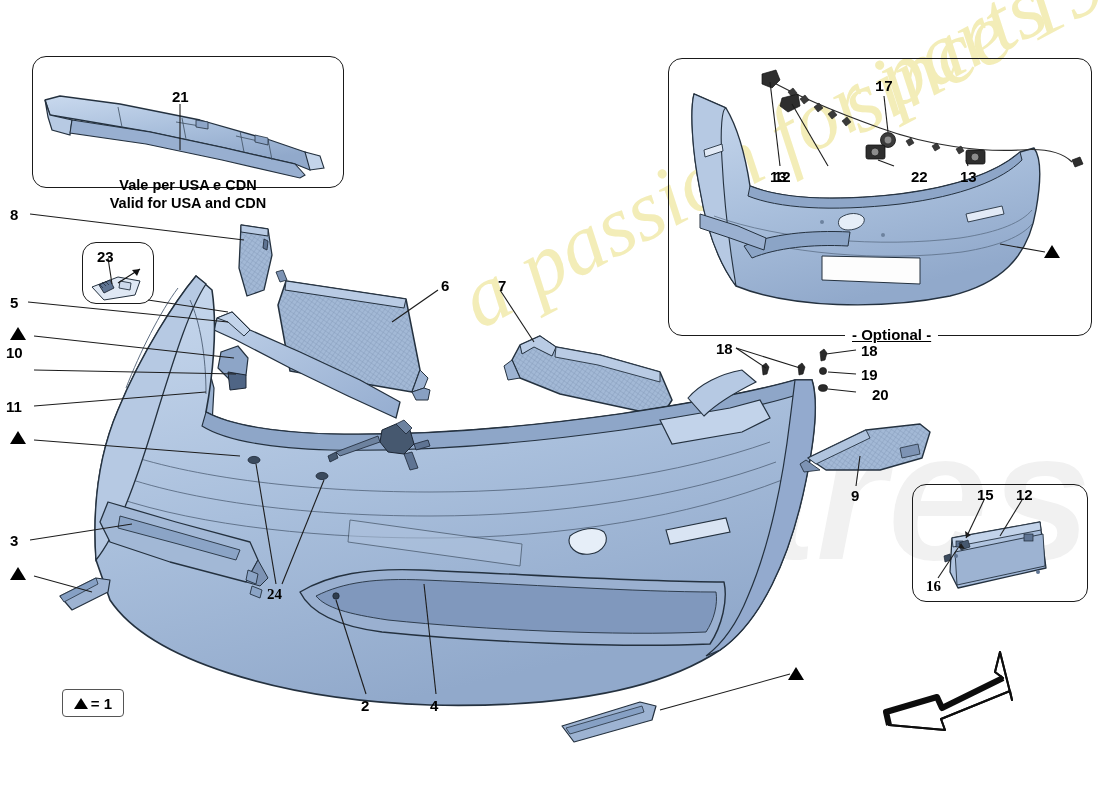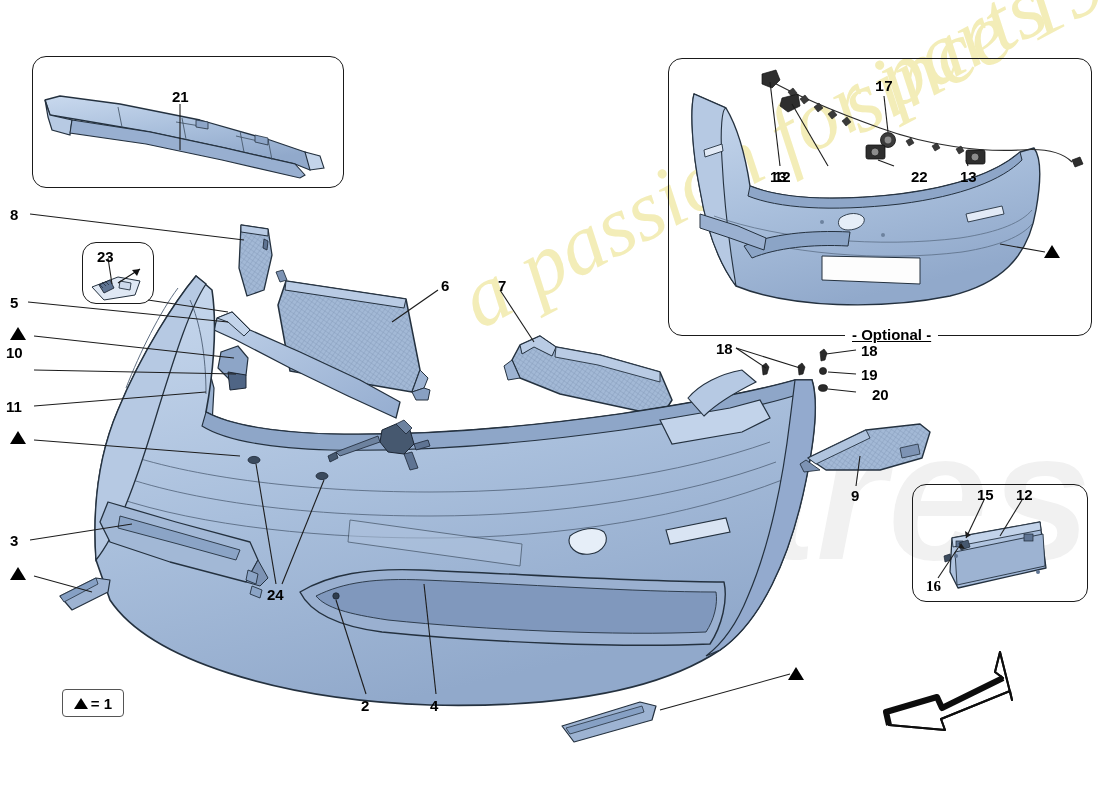--- a/index.html
+++ b/index.html
@@ -450,20 +450,24 @@
       <path d="M938 578 L 958 548"></path>
     </g>
 
     <g fill="#1c1c1c">
       <path d="M966 538 l-1 -7 l6 4 z"></path>
       <path d="M958 548 l7 1 l-4 -6 z"></path>
     </g>
   </svg>
 
   <div class="inset-box" id="inset-usa" style="left:32px; top:56px; width:312px; height:132px;"></div>
+  <div class="inset-caption" style="left:32px; top:176px; width:312px;">
+    <div>Vale per USA e CDN</div>
+    <div>Valid for USA and CDN</div>
+  </div>
 
   <div class="inset-box" id="inset-clip23" style="left:82px; top:242px; width:72px; height:62px;"></div>
 
   <div class="inset-box" id="inset-optional" style="left:668px; top:58px; width:424px; height:278px;"></div>
   <div class="optional-label" style="left:845px; top:326px;">- Optional -</div>
 
   <div class="inset-box" id="inset-plate" style="left:912px; top:484px; width:176px; height:118px;"></div>
 
   <div id="legend-box" style="left:62px; top:689px; width:62px; height:28px;">
     <span class="ltri"></span>
@@ -480,21 +484,21 @@
   <div class="callout-num" style="left:97px; top:249px;">23</div>
 
   <div class="callout-num" style="left:10px;  top:207px;">8</div>
   <div class="callout-num" style="left:10px;  top:295px;">5</div>
   <div class="callout-num" style="left:6px;   top:345px;">10</div>
   <div class="callout-num" style="left:6px;   top:399px;">11</div>
   <div class="callout-num" style="left:10px;  top:533px;">3</div>
 
   <div class="callout-num" style="left:441px; top:278px;">6</div>
   <div class="callout-num" style="left:498px; top:278px;">7</div>
-  <div class="callout-num" style="left:267px; top:587px;">24</div>
+  <div class="callout-num" style="left:267px; top:587px;font-family:Liberation Serif, serif;">24</div>
   <div class="callout-num" style="left:361px; top:698px;">2</div>
   <div class="callout-num" style="left:430px; top:698px;">4</div>
   <div class="callout-num" style="left:851px; top:488px;">9</div>
 
   <div class="callout-num" style="left:716px; top:341px;">18</div>
   <div class="callout-num" style="left:861px; top:343px;">18</div>
   <div class="callout-num" style="left:861px; top:367px;">19</div>
   <div class="callout-num" style="left:872px; top:387px;">20</div>
 
   <div class="callout-num" style="left:770px; top:169px;">13</div>

